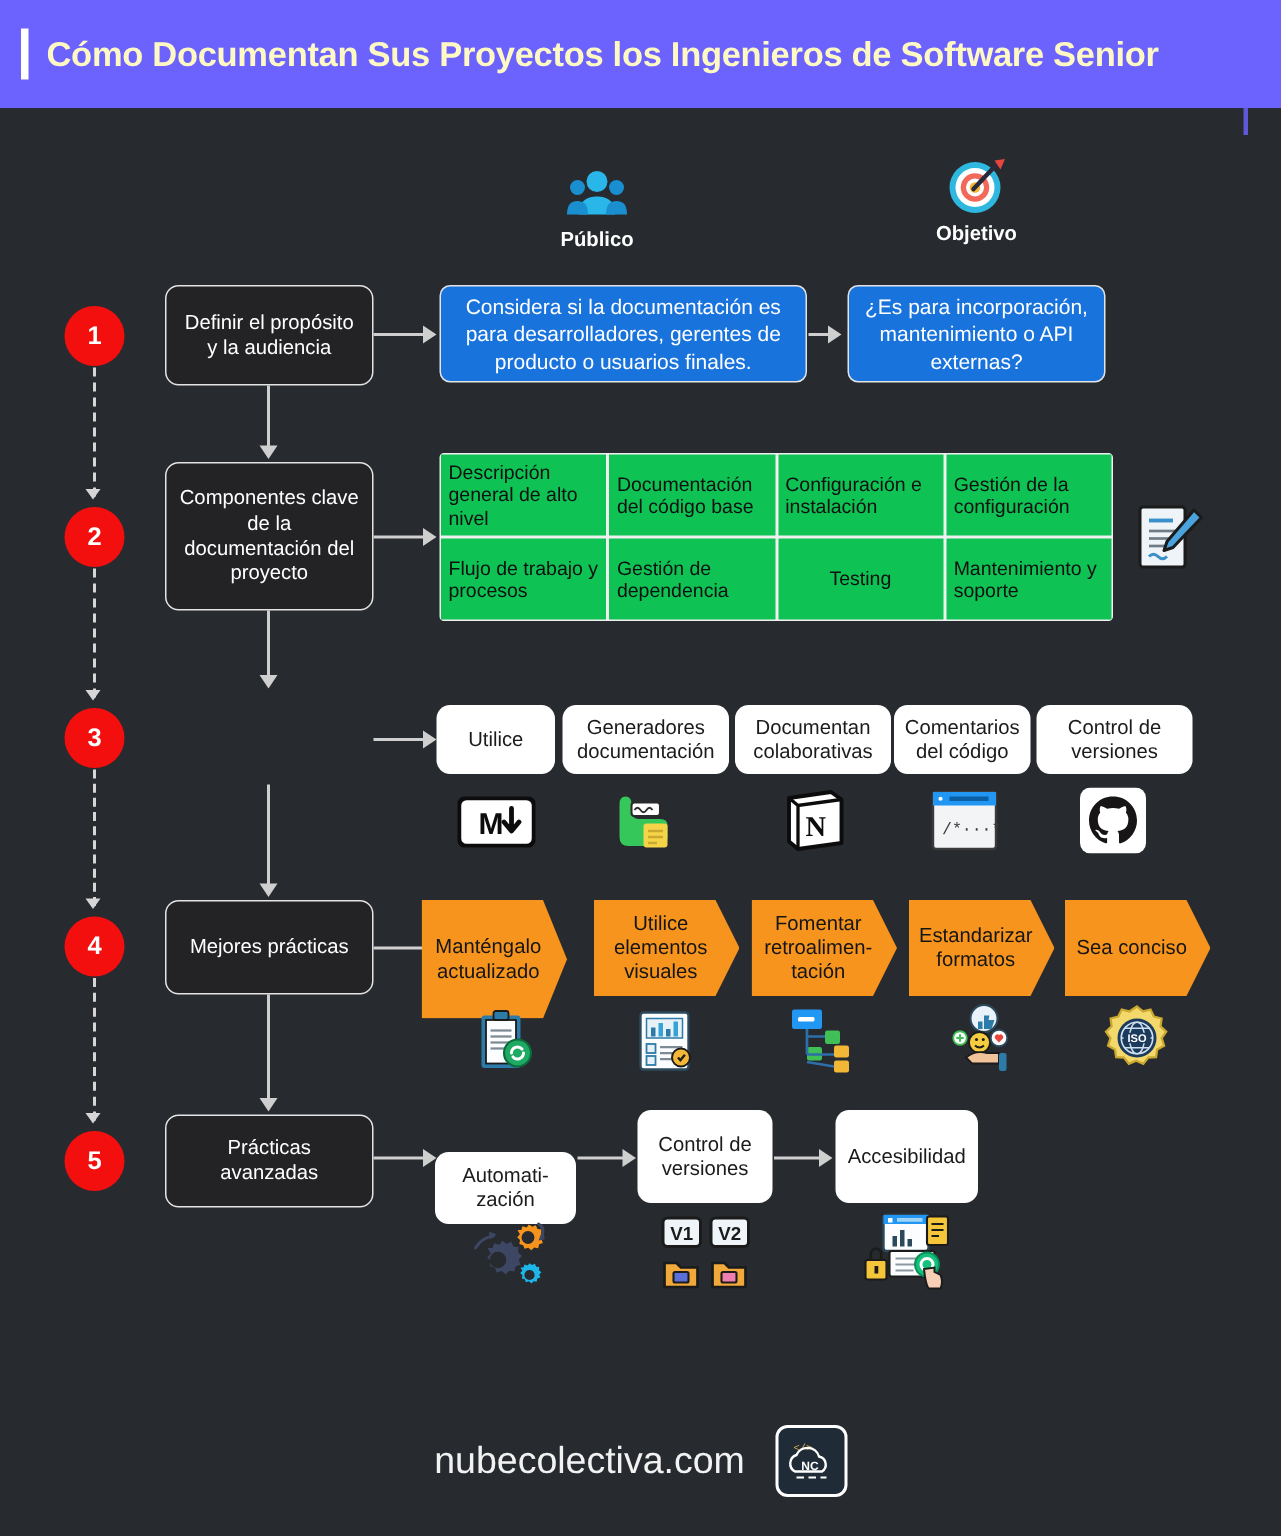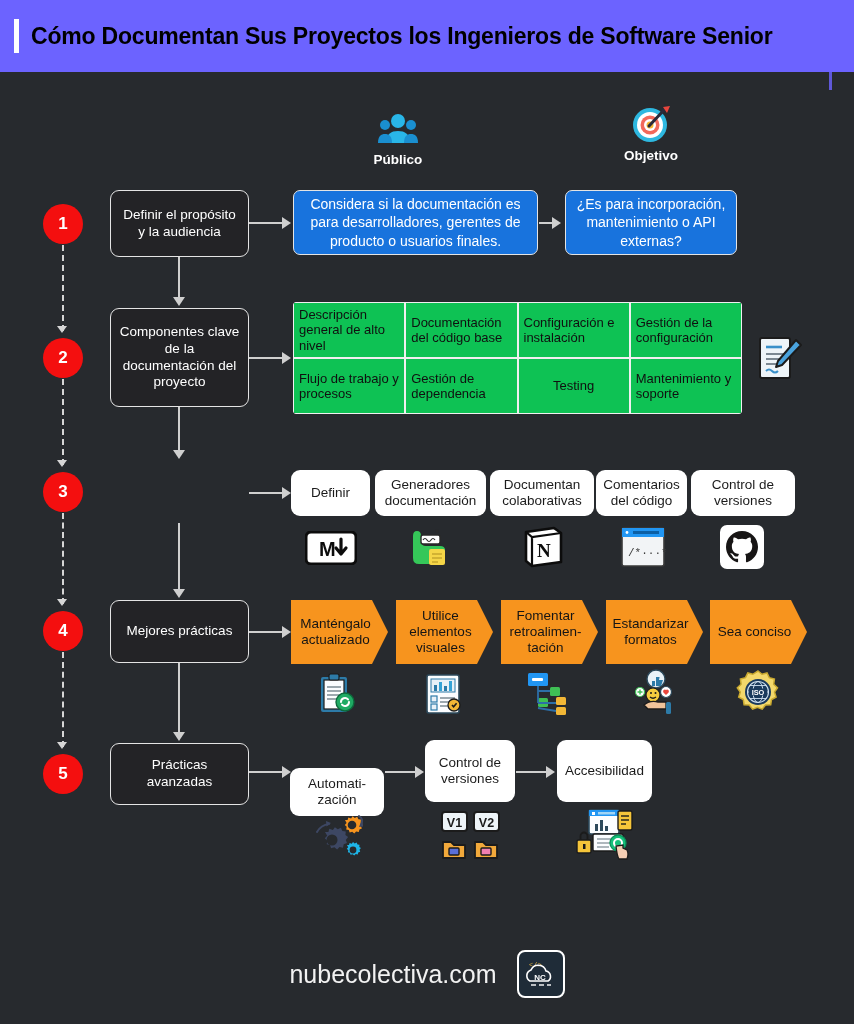--- a/index.html
+++ b/index.html
@@ -15,21 +15,21 @@
   .header {
     position: absolute; left: 0; top: 0; width: 854px; height: 72px;
     background: #6c63ff;
     display: flex; align-items: center;
   }
   .header-bar {
     width: 5px; height: 34px; background: #ffffff;
     margin-left: 14px; margin-right: 12px; flex: 0 0 auto;
   }
   .header-title {
-    color: #000000; font-size: 23px; font-weight: bold;
+    color: #fef9c3; font-size: 23px; font-weight: bold;
     letter-spacing: -0.2px; white-space: nowrap;
   }
   .header-tick {
     position: absolute; left: 829px; top: 72px;
     width: 3px; height: 18px; background: #5f58d8;
   }
 
   
   .colhead { position: absolute; text-align: center; width: 120px; }
   .colhead .ico { height: 40px; display: flex; align-items: center; justify-content: center; }
@@ -218,21 +218,21 @@
       <line x1="14" y1="27" x2="32" y2="27" stroke="#6f7c86" stroke-width="1.8"></line>
       <line x1="14" y1="32" x2="27" y2="32" stroke="#6f7c86" stroke-width="1.8"></line>
       <path d="M14 39 q3 -3 6 0 t6 0" stroke="#3a90c9" stroke-width="2" fill="none"></path>
       <path d="M44 8 L49 13 L30 33 L24 35 L26 29 Z" fill="#4aa3dd" stroke="#1b1b1b" stroke-width="2" stroke-linejoin="round"></path>
     </svg>
   </div>
 
   <div class="hline" style="left:249px; top:492px; width:35px;"></div>
   <div class="hhead" style="left:282px; top:487px;"></div>
 
-  <div class="white-box" style="left:291px; top:470px; width:79px; height:46px;">Definir</div>
+  <div class="white-box" style="left:291px; top:470px; width:79px; height:46px;">Utilice</div>
   <div class="white-box" style="left:375px; top:470px; width:111px; height:46px;">Generadores documentación</div>
   <div class="white-box" style="left:490px; top:470px; width:104px; height:46px;">Documentan colaborativas</div>
   <div class="white-box" style="left:596px; top:470px; width:91px; height:46px;">Comentarios del código</div>
   <div class="white-box" style="left:691px; top:470px; width:104px; height:46px;">Control de versiones</div>
 
   <div class="icon-slot" style="left:303px; top:525px; width:56px; height:46px;">
     <svg width="52" height="34" viewBox="0 0 52 34">
       <rect x="1" y="1" width="50" height="32" rx="5" fill="#ffffff" stroke="#0c0c0c" stroke-width="3"></rect>
       <text x="14" y="25" font-family="Liberation Sans, sans-serif" font-size="20" font-weight="bold" fill="#0c0c0c">M</text>
       <path d="M36 8 L36 20 M31 17 L36 23 L41 17" stroke="#0c0c0c" stroke-width="3.2" fill="none" stroke-linecap="round" stroke-linejoin="round"></path>
@@ -273,21 +273,21 @@
   <div class="icon-slot" style="left:718px; top:523px; width:48px; height:48px;">
     <svg width="44" height="44" viewBox="0 0 44 44">
       <rect x="0" y="0" width="44" height="44" rx="7" fill="#ffffff"></rect>
       <path d="M22 6 C13 6 6 13 6 22 c0 7.1 4.6 13.1 11 15.2 0.8 0.15 1.1-0.35 1.1-0.78 0-0.38-0.014-1.4-0.02-2.74-4.47 0.97-5.42-2.15-5.42-2.15-0.73-1.86-1.79-2.36-1.79-2.36-1.46-1 0.11-0.98 0.11-0.98 1.62 0.11 2.47 1.66 2.47 1.66 1.44 2.46 3.77 1.75 4.69 1.34 0.15-1.04 0.56-1.75 1.02-2.15-3.57-0.4-7.32-1.78-7.32-7.94 0-1.75 0.63-3.19 1.65-4.31-0.17-0.4-0.72-2.03 0.16-4.24 0 0 1.35-0.43 4.4 1.65a15.4 15.4 0 0 1 8 0c3.05-2.08 4.4-1.65 4.4-1.65 0.88 2.21 0.33 3.84 0.16 4.24 1.03 1.12 1.65 2.56 1.65 4.31 0 6.17-3.76 7.53-7.34 7.93 0.58 0.5 1.09 1.48 1.09 2.99 0 2.16-0.02 3.9-0.02 4.43 0 0.43 0.29 0.94 1.1 0.78C33.4 35.1 38 29.1 38 22c0-9-7-16-16-16z" fill="#171515"></path>
     </svg>
   </div>
 
   <div class="hline" style="left:249px; top:631px; width:35px;"></div>
   <div class="hhead" style="left:282px; top:626px;"></div>
 
-  <div class="chev" style="left:291px; top:600px; width:97px; height:64px;">Manténgalo actualizado</div>
+  <div class="chev" style="left:281px; top:600px; width:97px; height:79px;">Manténgalo actualizado</div>
   <div class="chev" style="left:396px; top:600px; width:97px; height:64px;">Utilice elementos visuales</div>
   <div class="chev" style="left:501px; top:600px; width:97px; height:64px;">Fomentar retroalimen-tación</div>
   <div class="chev" style="left:606px; top:600px; width:97px; height:64px;">Estandarizar formatos</div>
   <div class="chev" style="left:710px; top:600px; width:97px; height:64px;">Sea conciso</div>
 
   <div class="icon-slot" style="left:312px; top:670px; width:48px; height:48px;">
     <svg width="44" height="44" viewBox="0 0 44 44">
       <rect x="7" y="5" width="26" height="35" rx="2" fill="#2d7ba8"></rect>
       <rect x="10" y="8" width="20" height="29" fill="#fbfdff" stroke="#1b1b1b" stroke-width="1.2"></rect>
       <rect x="15" y="2" width="10" height="6" rx="1.5" fill="#2d7ba8" stroke="#1b1b1b" stroke-width="1.2"></rect>

